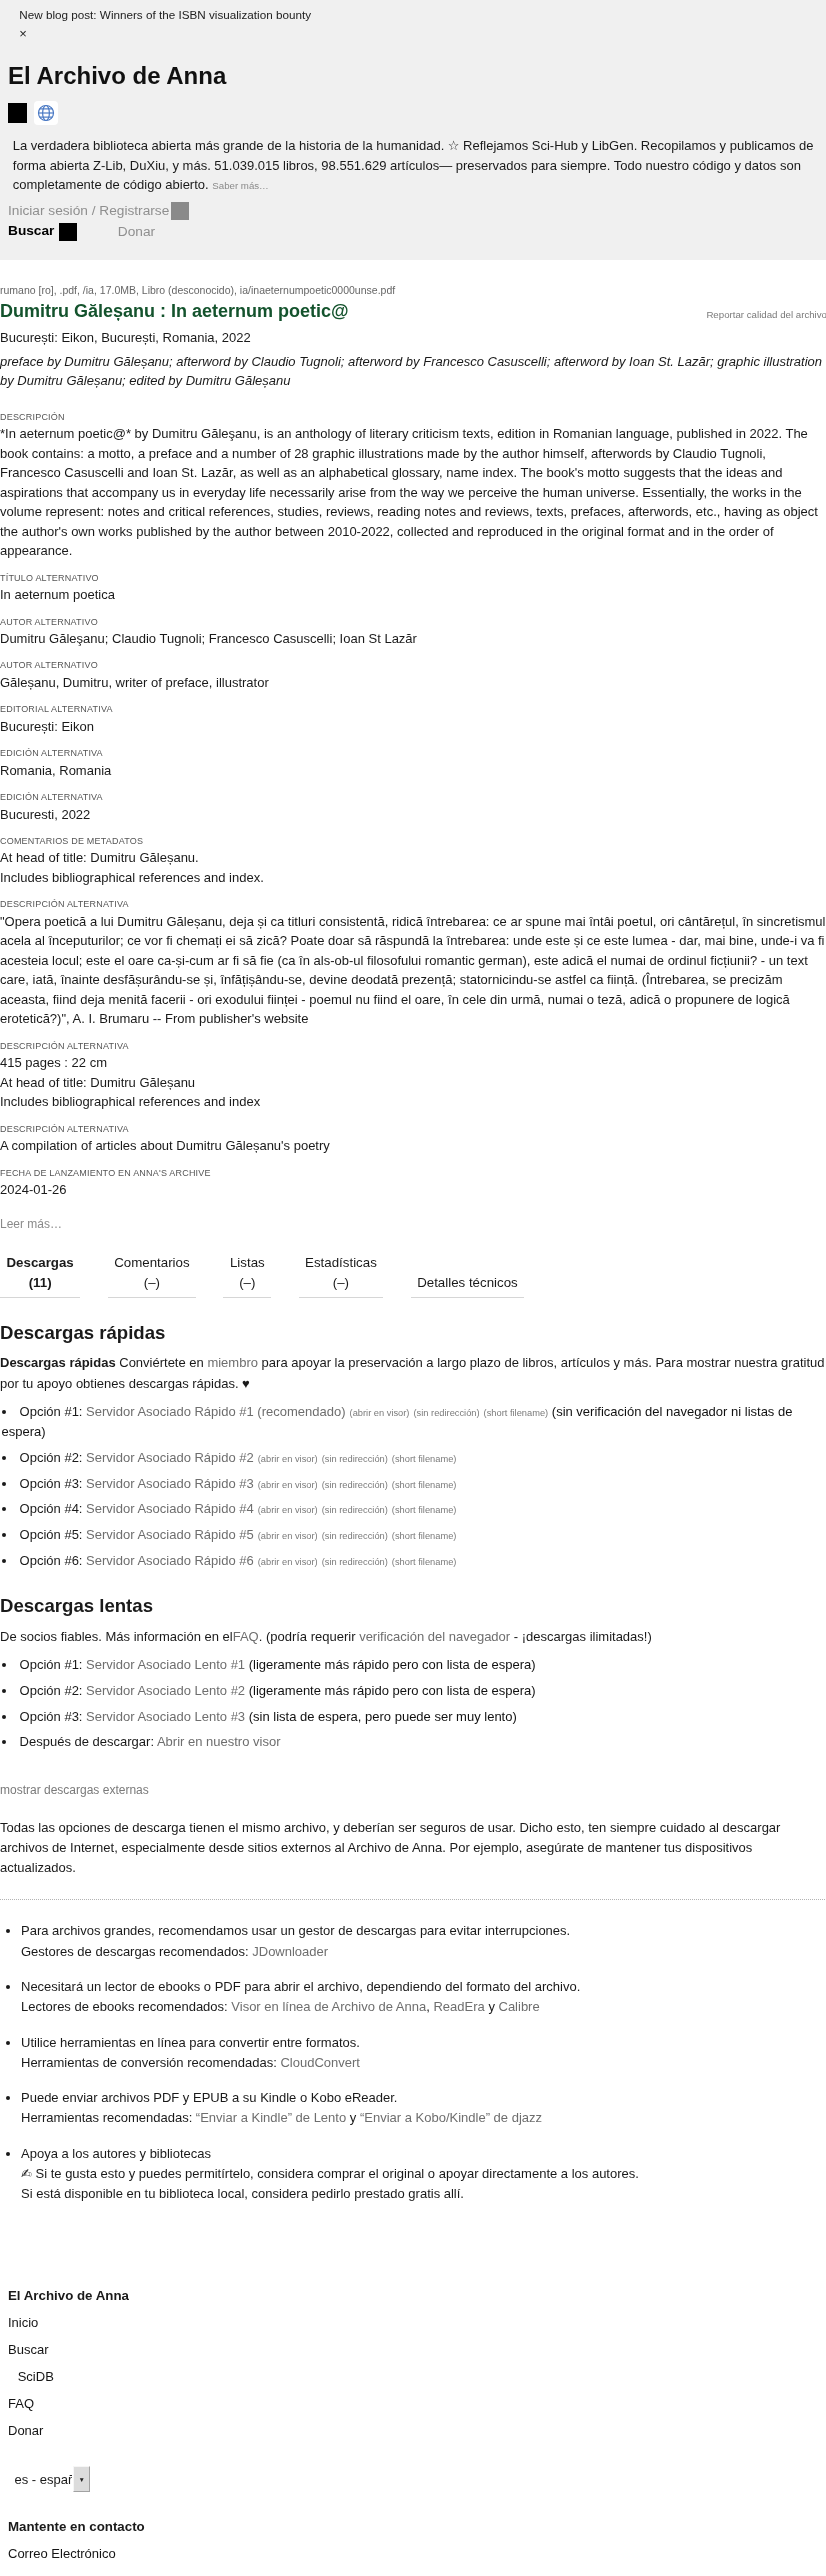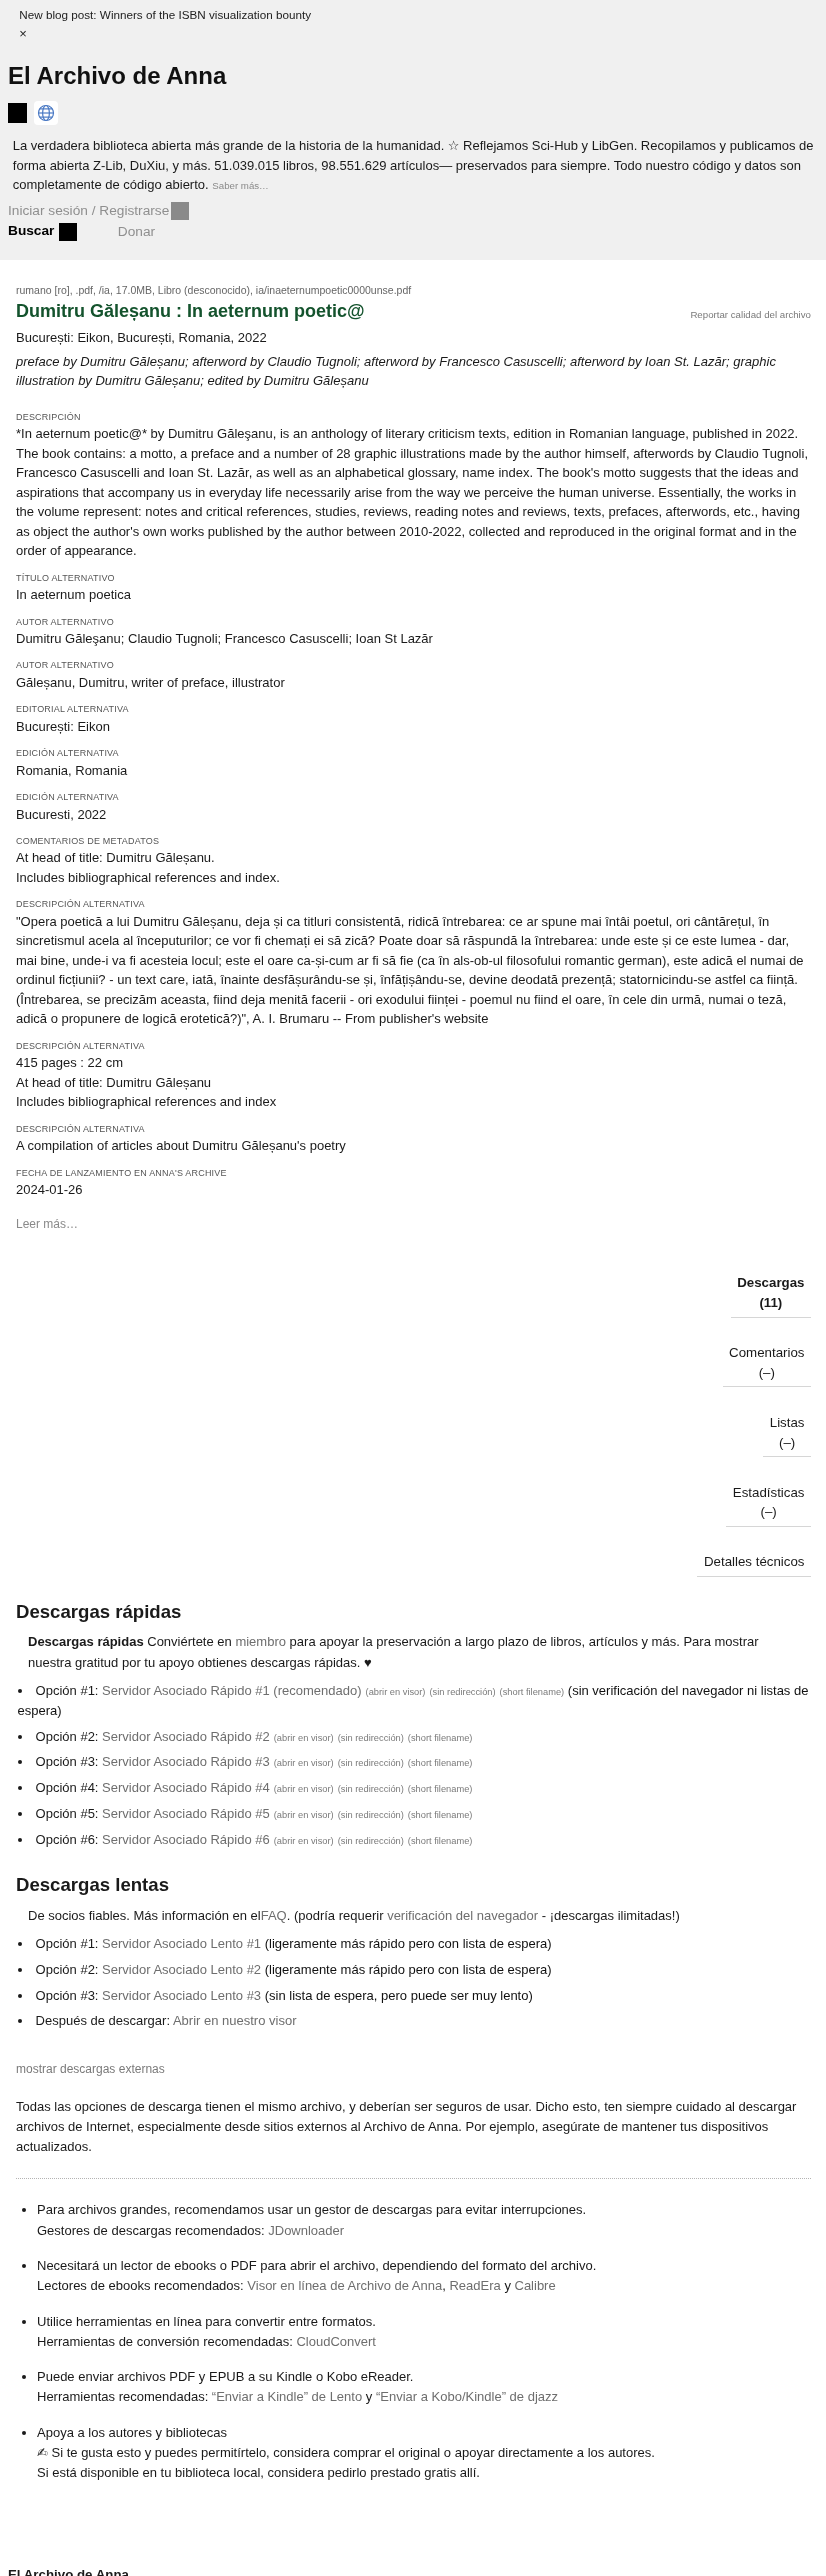--- a/index.html
+++ b/index.html
@@ -21,39 +21,39 @@
   .globe-wrap{width:24px;height:24px;background:#fff;border-radius:4px;display:flex;align-items:center;justify-content:center;}
   .tagline{margin:4.8px 0 8px 0;line-height:1.48;padding-left:4.8px;}
   .saber-mas{font-size:9.7px;color:#8a8a8a;}
   .nav-row{margin:3.2px 0;}
   .nav-buscar{font-weight:bold;color:#000;text-decoration:none;font-size:13.7px;}
   .sq{display:inline-block;width:18px;height:18px;background:#000;vertical-align:middle;margin-left:4.8px;}
   .sq.gray{background:#8a8a8a;margin-left:1.6px;vertical-align:-4.8px;}
   .nav-gray{color:#8f8f8f;text-decoration:none;font-size:13.7px;}
   .nav-donar{margin-left:37px;}
   
-  main{padding:0 16px;}
+  main{padding:0 0;}
   .file-meta{margin-top:24px;font-size:10.5px;color:#666;}
   .title-line{display:flex;justify-content:space-between;align-items:flex-start;margin-top:4.8px;}
   h2.book-title{font-size:18px;font-weight:bold;margin:0;color:#14532d;}
   .report-link{font-size:9.7px;color:#7a7a7a;white-space:nowrap;margin-top:8px;}
   .publisher{margin-top:8px;font-size:13px;}
   .contributors{margin-top:6.5px;font-style:italic;line-height:1.5;}
   .f-label{margin-top:12px;font-size:9px;color:#555;letter-spacing:0.2px;}
   .f-value{margin-top:2.4px;line-height:1.5;white-space:pre-line;}
   .desc-label{margin-top:21px;}
   .read-more{display:inline-block;margin:18px 0 8px 0;font-size:12px;color:#8a8a8a;}
   
-  .tabs{display:flex;align-items:flex-end;gap:27.4px;margin-top:36px;flex-direction:column;}
+  .tabs{display:flex;align-items:flex-end;gap:27.4px;margin-top:16px;}
   .tab{text-align:center;padding:0 6.5px 6.5px 6.5px;border-bottom:1.6px solid #d6d6d6;font-size:13.3px;color:#1a1a1a;cursor:pointer;}
   .tab .cnt{display:block;margin-top:4.8px;}
   .tab.active{font-weight:bold;}
   
   h3.sec{font-size:18.6px;font-weight:bold;margin:24px 0 9.7px 0;}
-  .intro{line-height:1.55;margin:8px 12px;}
+  .intro{line-height:1.55;margin:8px 0;}
   ul.opts{list-style:disc inside;margin:8px 0;padding-left:1.6px;}
   ul.opts li{margin:5.7px 0;line-height:1.55;}
   .srv{color:#6e6e6e;}
   .mini{font-size:9.3px;color:#7a7a7a;margin-left:4px;}
   .opt-note{color:#111;}
   .external{display:inline-block;margin:22.6px 0 4.8px 0;font-size:12px;color:#7a7a7a;}
   .safety{line-height:1.55;margin:16px 0;}
   hr.dotted{border:none;border-top:0.8px dotted #b3b3b3;margin:21px 0;}
   ul.tips{list-style:disc outside;padding-left:21px;margin:14.5px 0;}
   ul.tips li{margin:15.3px 0;line-height:1.55;}

